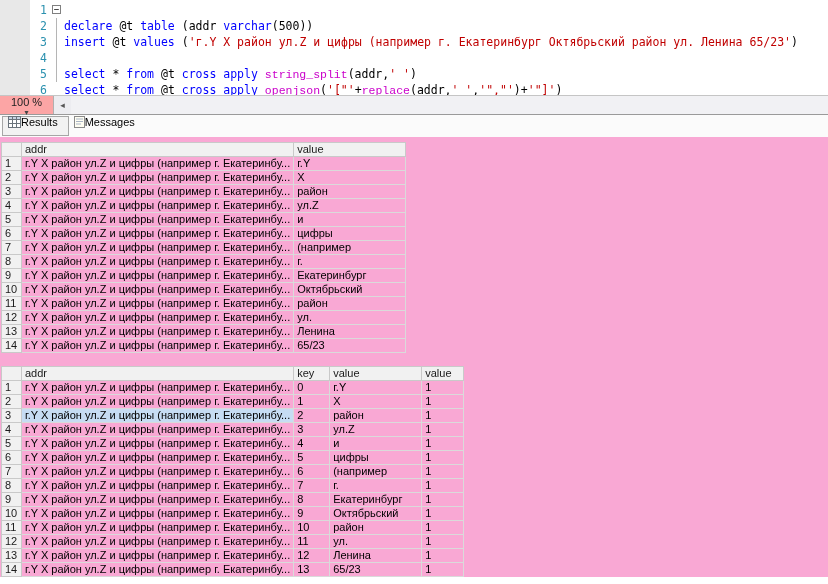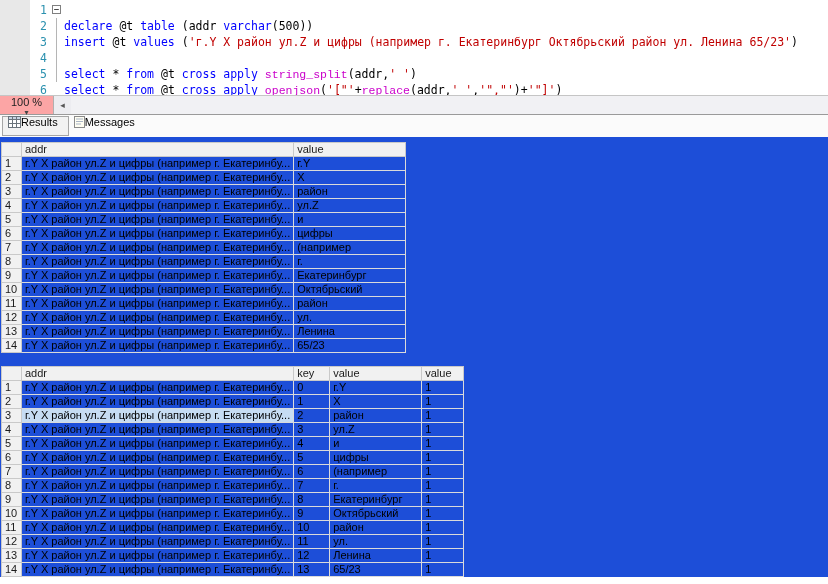--- a/index.html
+++ b/index.html
@@ -56,21 +56,21 @@
   
   .tab-strip { height:22px; background:#fbfbfb; display:flex; align-items:center; padding-left:2px; }
   .tab {
     display:flex; align-items:center; height:20px;
     padding:0 10px 8px 5px; font-size:11px; color:#000; cursor:pointer;
   }
   .tab.active { background:#f2f2f2; border:1px solid #a6a6a6; }
   .tab svg { display:block; }
 
   
-  .grids { padding:5px 0 0 1px; background:#1d4ed8; }
+  .grids { padding:5px 0 0 1px; background:#f9a8d4; }
   .rgrid { border-collapse:collapse; table-layout:fixed; }
   .rgrid td {
     border:1px solid #dadada; height:13px; line-height:13px;
     padding:0 3px; font-size:11px; color:#000;
     white-space:nowrap; overflow:hidden; cursor:default;
   }
   .rgrid .hd { background:#f1f1f1; border-color:#c9c9c9; color:#1a1a1a; }
   .g2 { margin-top:13px; }
   .sel { background:#c6dcf3; border-color:#9ab7d4; }
 </style>

